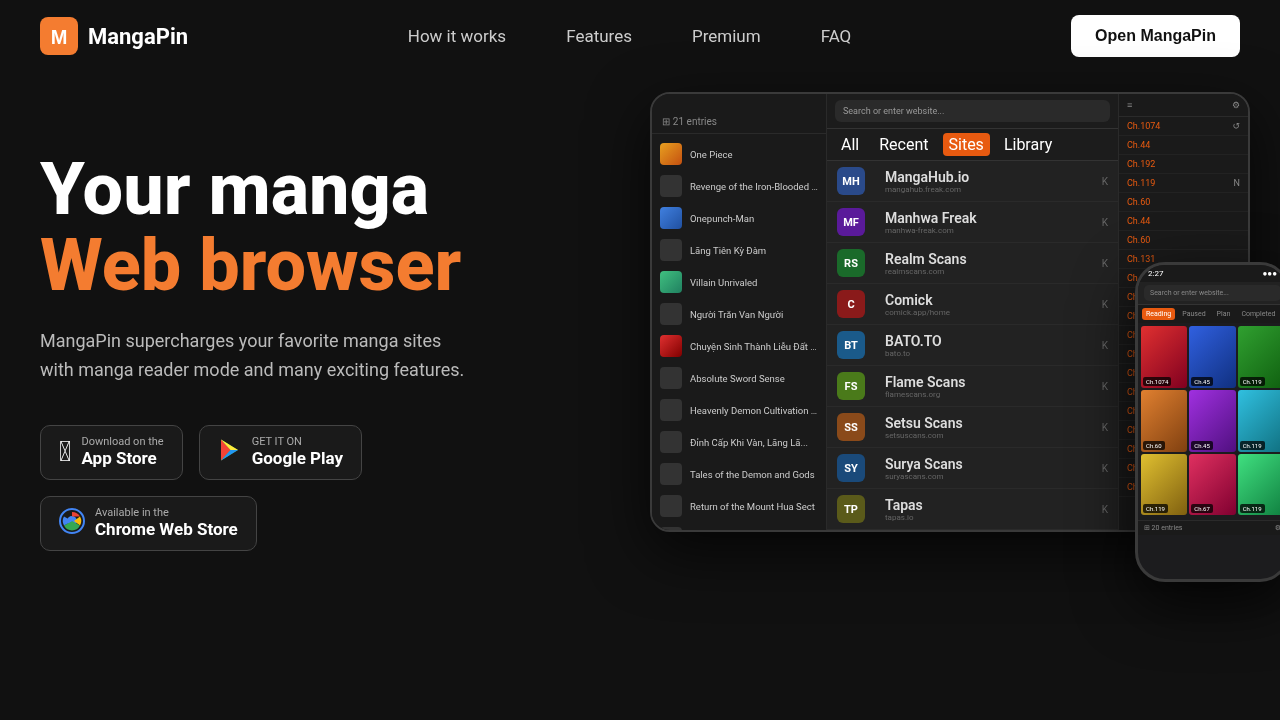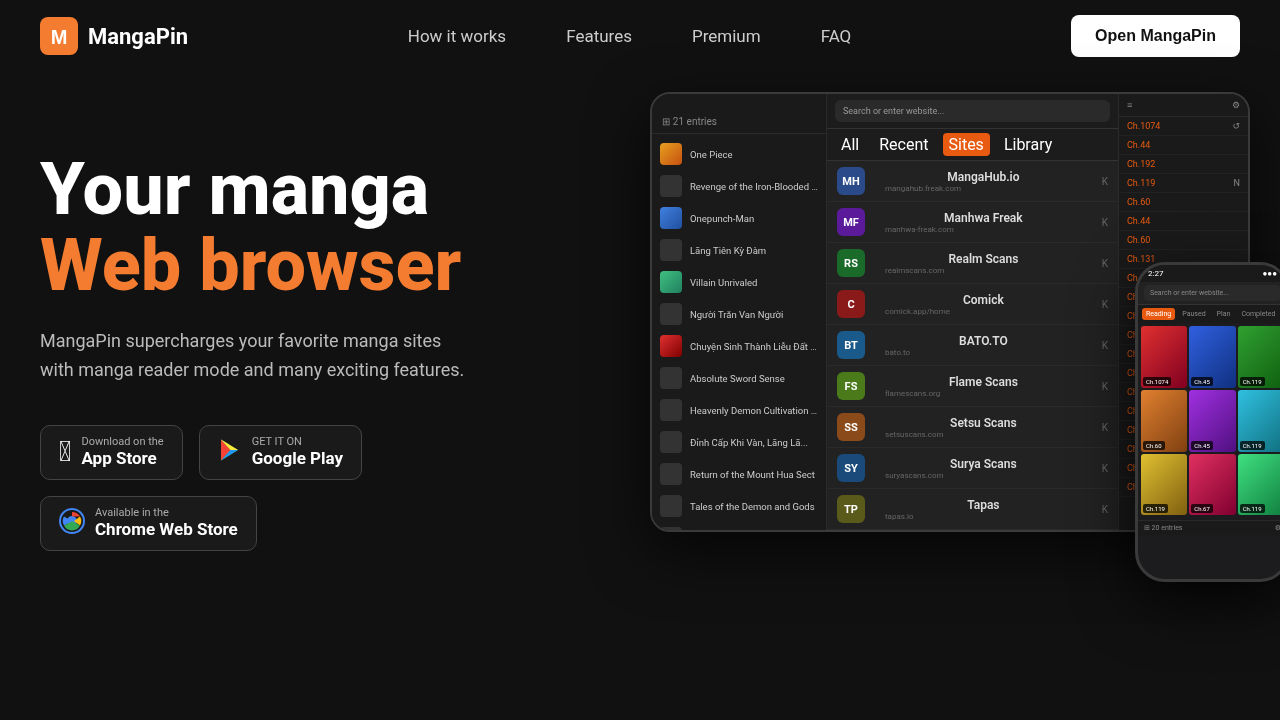--- a/index.html
+++ b/index.html
@@ -256,21 +256,21 @@
     .site-icon.mh { background: #2a4a8a; color: #fff; }
     .site-icon.mf { background: #5a1a9a; color: #fff; }
     .site-icon.rs { background: #1a6a2a; color: #fff; }
     .site-icon.cm { background: #8a1a1a; color: #fff; }
     .site-icon.bt { background: #1a5a8a; color: #fff; }
     .site-icon.fs { background: #4a7a1a; color: #fff; }
     .site-icon.ss { background: #8a4a1a; color: #fff; }
     .site-icon.sy { background: #1a4a7a; color: #fff; }
     .site-icon.tp { background: #5a5a1a; color: #fff; }
     .site-info { flex: 1; overflow: hidden; }
-    .site-name { font-size: 12px; color: #ddd; font-weight: 600; text-align: center; }
+    .site-name { font-size: 14px; color: #ddd; font-weight: 600; }
     .site-url { font-size: 8px; color: #666; }
     .site-k {
       font-size: 10px;
       color: #666;
     }
 
     
     .tab-panel-right {
       width: 130px;
       background: #1a1a1a;
@@ -515,25 +515,25 @@
           <div class="tab-list-item">
             <div class="tab-thumb"></div>
             <span class="tab-item-text">Heavenly Demon Cultivation S...</span>
           </div>
           <div class="tab-list-item">
             <div class="tab-thumb"></div>
             <span class="tab-item-text">Đỉnh Cấp Khi Vàn, Lãng Lã...</span>
           </div>
           <div class="tab-list-item">
             <div class="tab-thumb"></div>
+            <span class="tab-item-text">Tales of the Demon and Gods</span>
+          </div>
+          <div class="tab-list-item">
+            <div class="tab-thumb"></div>
             <span class="tab-item-text">Return of the Mount Hua Sect</span>
-          </div>
-          <div class="tab-list-item">
-            <div class="tab-thumb"></div>
-            <span class="tab-item-text">Tales of the Demon and Gods</span>
           </div>
           <div class="tab-list-item">
             <div class="tab-thumb"></div>
             <span class="tab-item-text">Trash of the Count's Family</span>
           </div>
 
         </div>
 
         <div class="tab-panel-mid">
           <div class="browser-bar">

